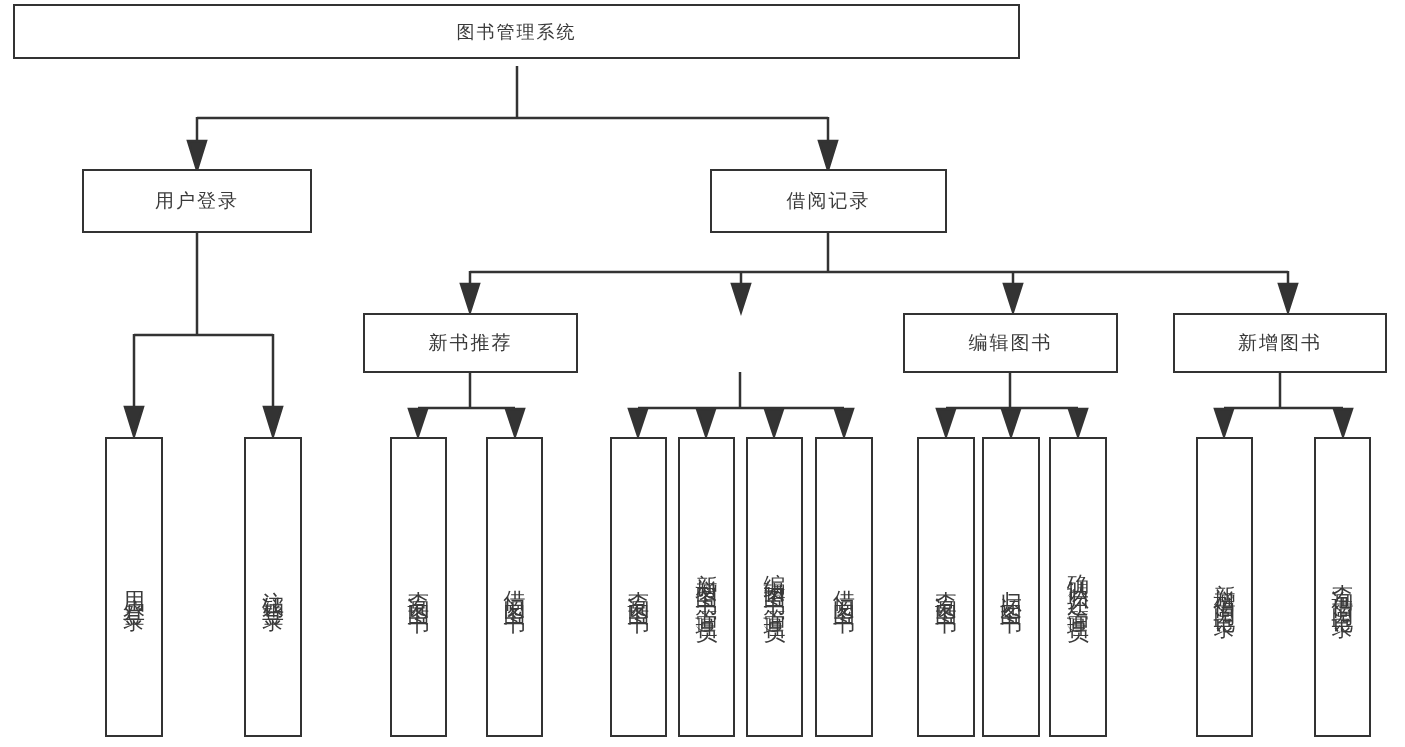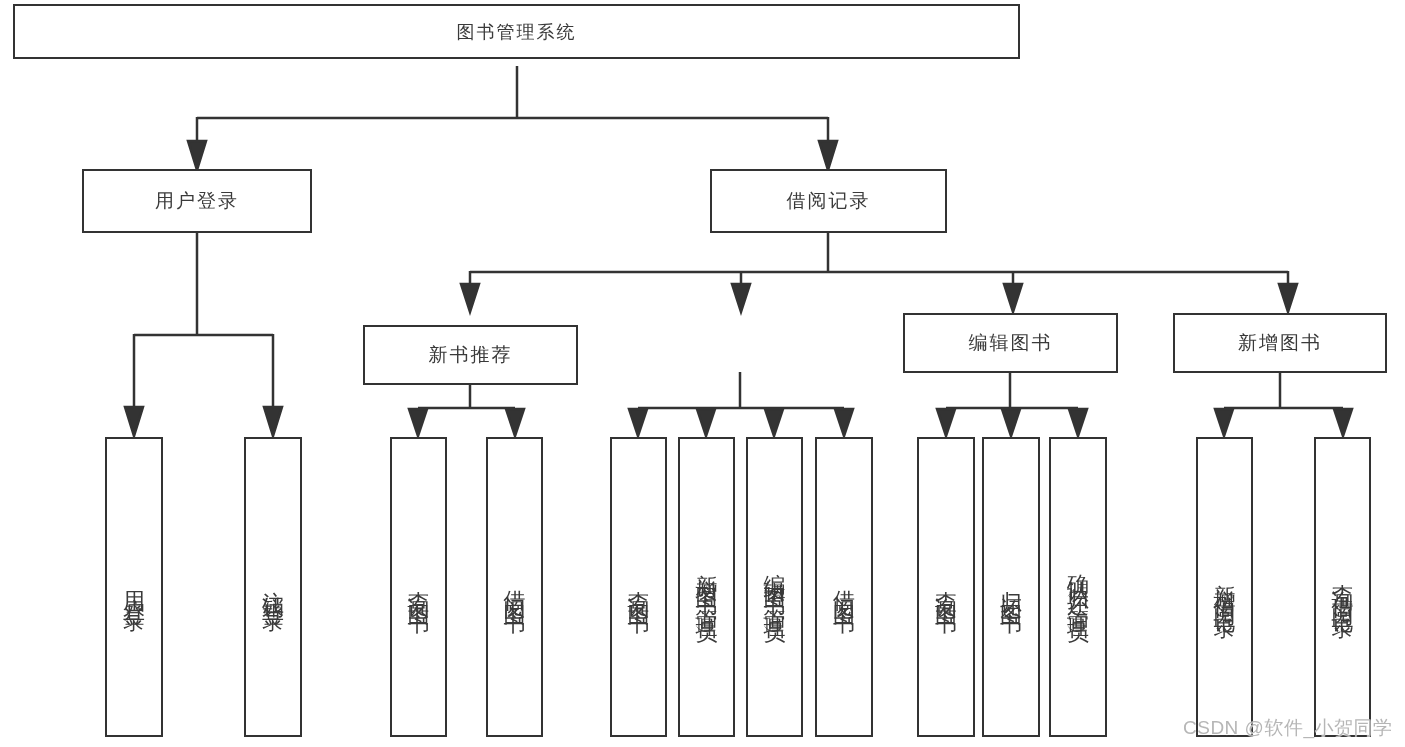--- a/index.html
+++ b/index.html
@@ -125,21 +125,21 @@
     <span class="root-label">图书管理系统</span>
   </div>
 
   <div class="box" style="left:82px; top:169px; width:230px; height:64px;">
     <span class="hlabel">用户登录</span>
   </div>
   <div class="box" style="left:710px; top:169px; width:237px; height:64px;">
     <span class="hlabel">借阅记录</span>
   </div>
 
-  <div class="box" style="left:363px; top:313px; width:215px; height:60px;margin-top:12px;">
+  <div class="box" style="left:363px; top:313px; width:215px; height:60px;">
     <span class="hlabel">新书推荐</span>
   </div>
   <div class="box" style="left:903px; top:313px; width:215px; height:60px;">
     <span class="hlabel">编辑图书</span>
   </div>
   <div class="box" style="left:1173px; top:313px; width:214px; height:60px;">
     <span class="hlabel">新增图书</span>
   </div>
 
   <div class="box vbox" style="left:105px; top:437px; width:58px; height:300px;">
@@ -179,15 +179,14 @@
     <span class="vlabel">确认归还（管理员）</span>
   </div>
 
   <div class="box vbox" style="left:1196px; top:437px; width:57px; height:300px;">
     <span class="vlabel">新增借阅记录</span>
   </div>
   <div class="box vbox" style="left:1314px; top:437px; width:57px; height:300px;">
     <span class="vlabel">查询借阅记录</span>
   </div>
 
-  <div class="watermark">CSDN @软件_小贺同学</div>
 
 </div>
 
 </body></html>

